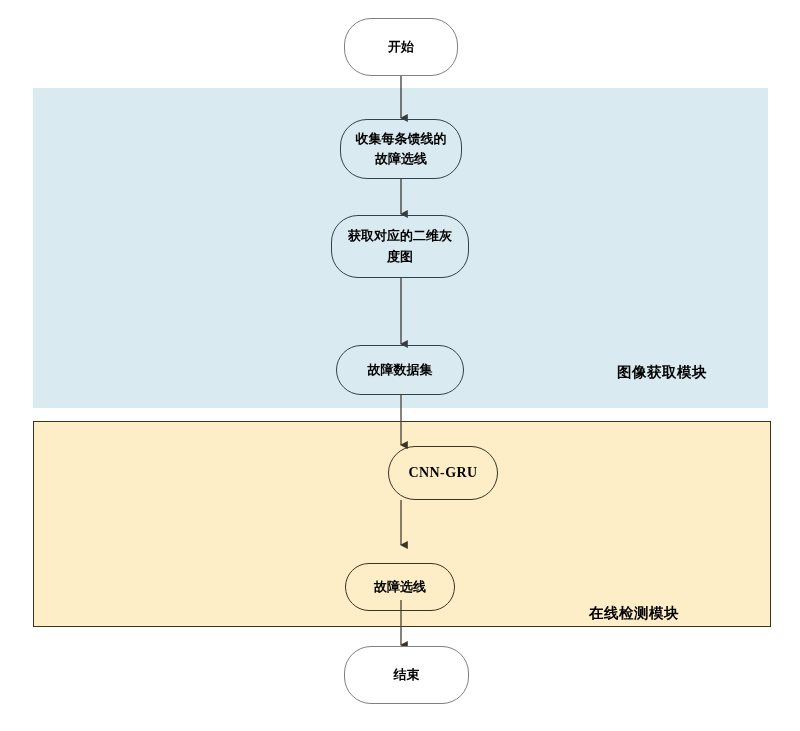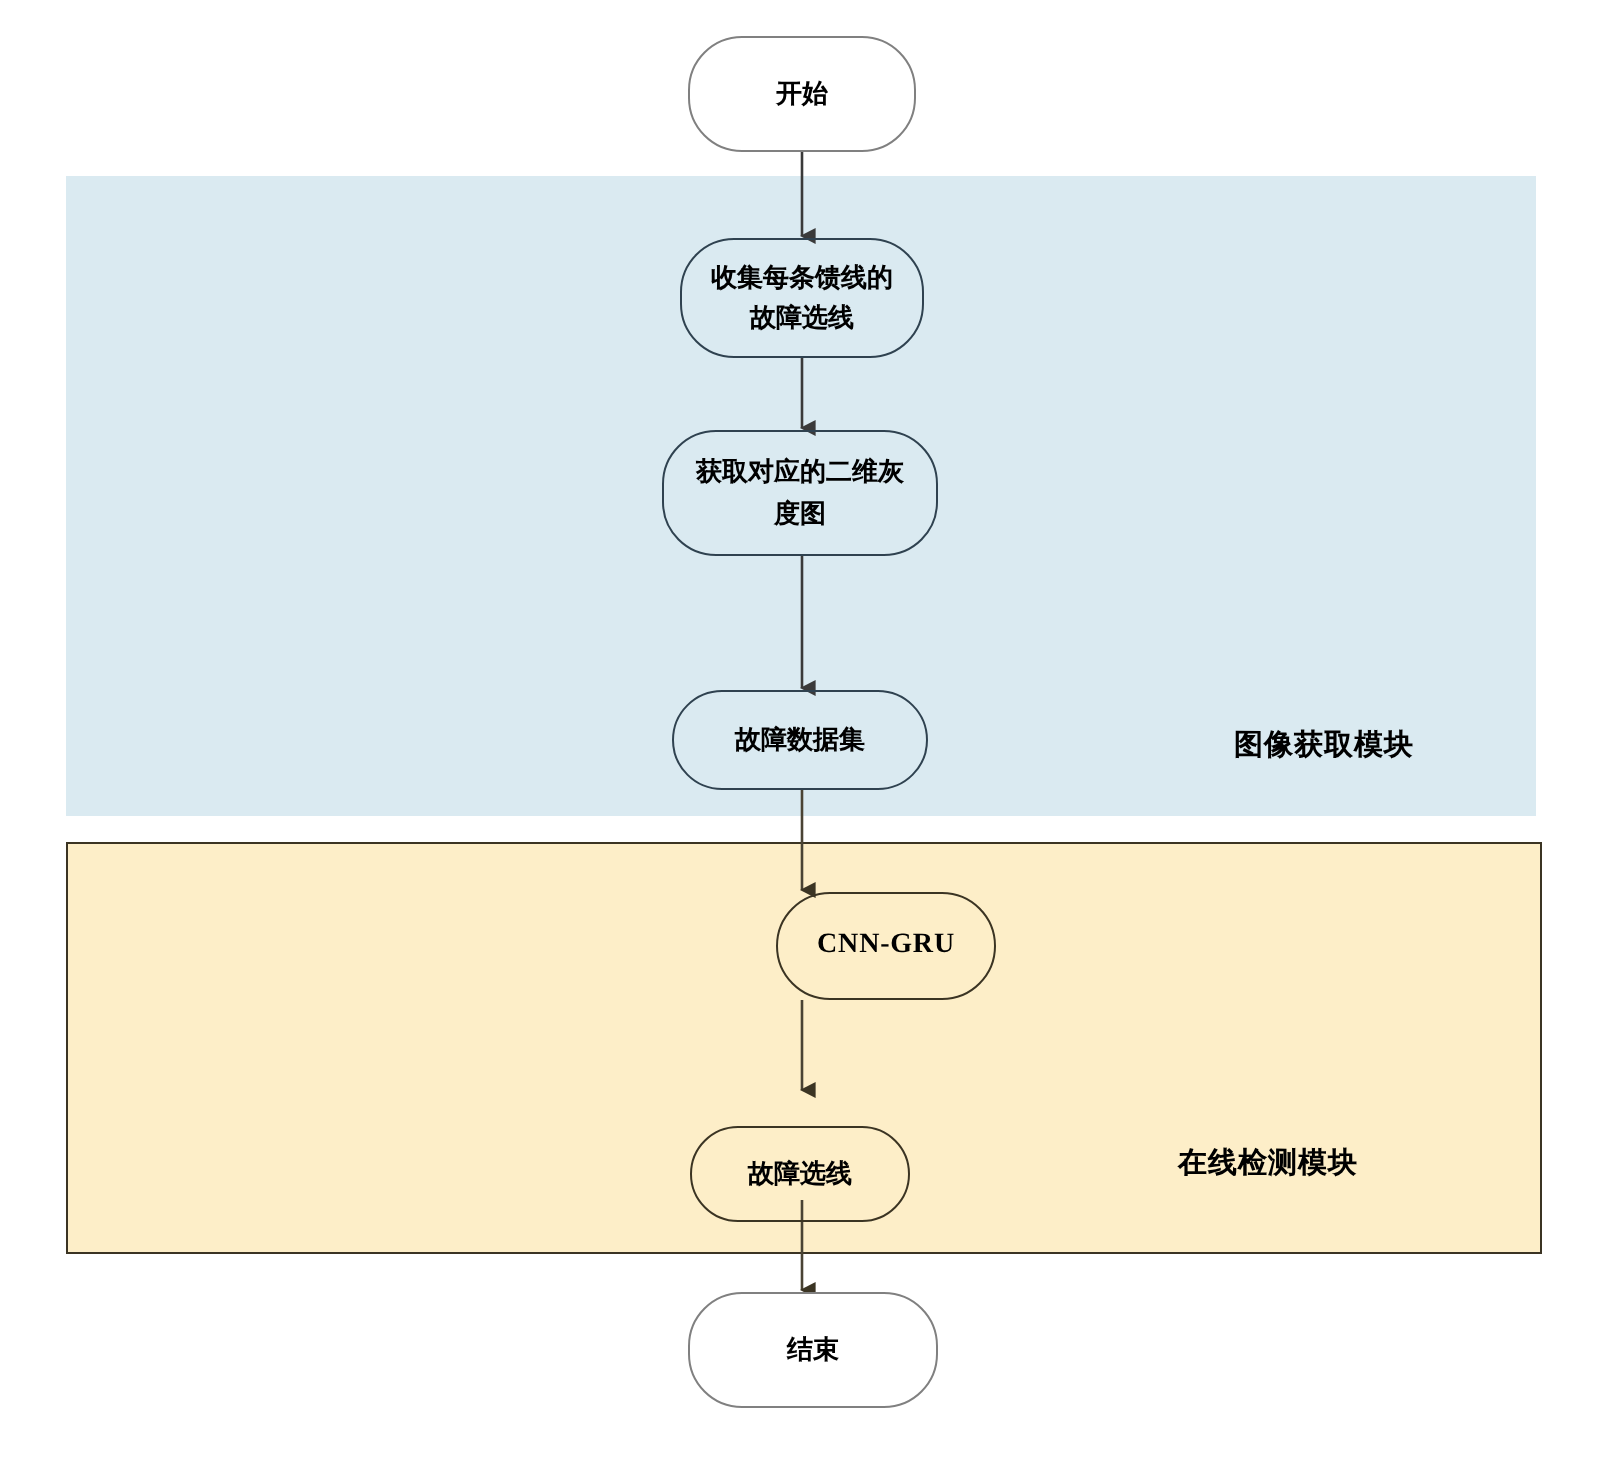--- a/index.html
+++ b/index.html
@@ -53,21 +53,21 @@
     letter-spacing: 0.5px;
     white-space: nowrap;
   }
   .region-label-image {
     left: 589px;
     top: 363px;
     margin-left: 28px;
   }
   .region-label-online {
     left: 589px;
-    top: 572px;
+    top: 604px;
   }
 
   
   .node {
     position: absolute;
     box-sizing: border-box;
     display: flex;
     align-items: center;
     justify-content: center;
     text-align: center;

